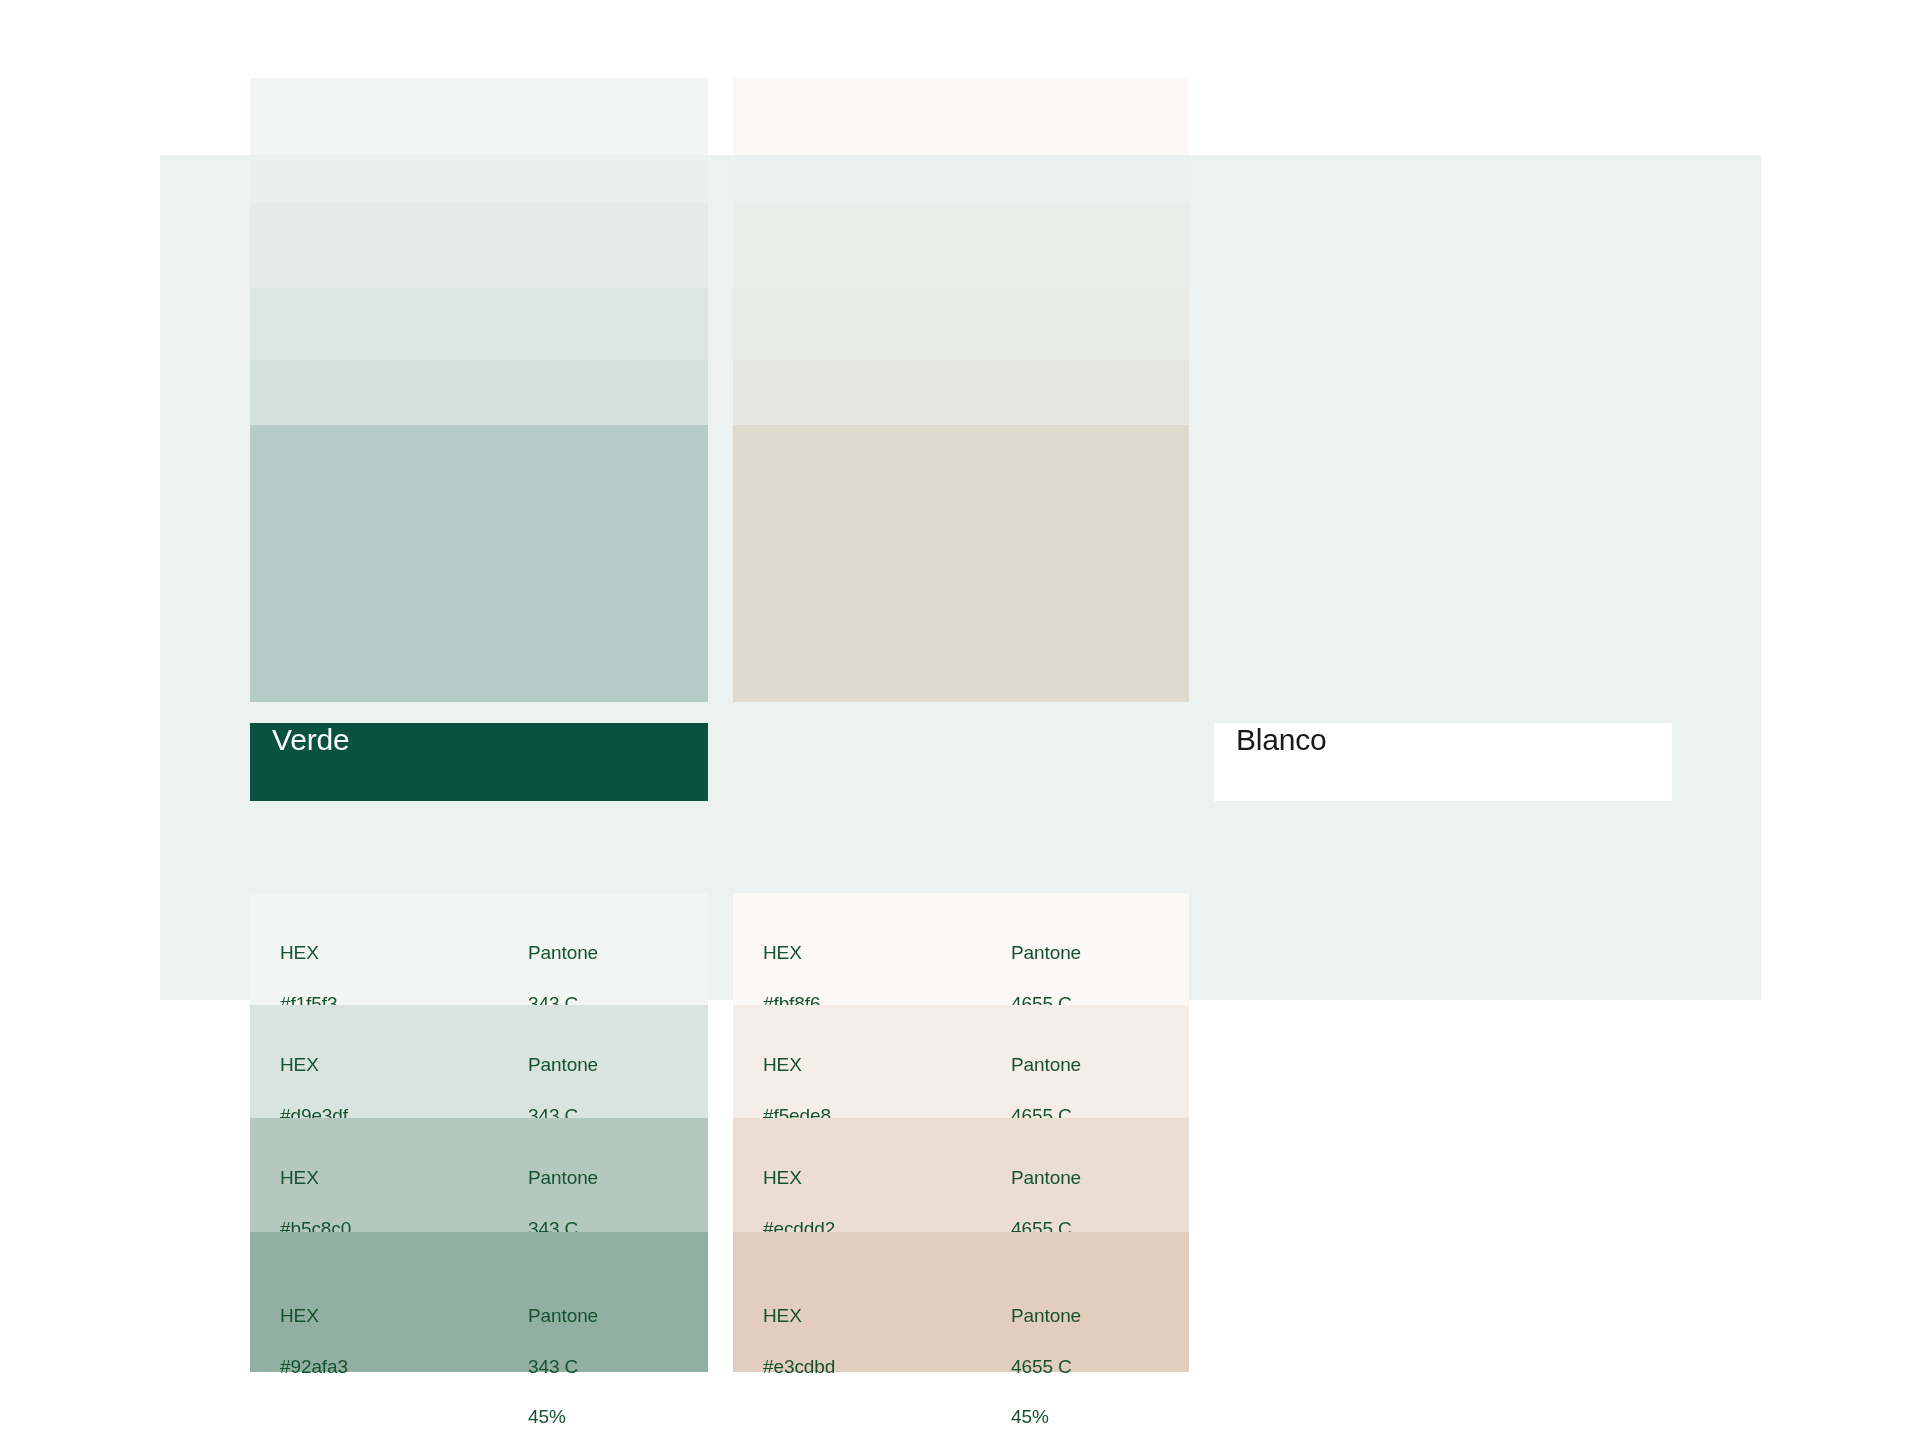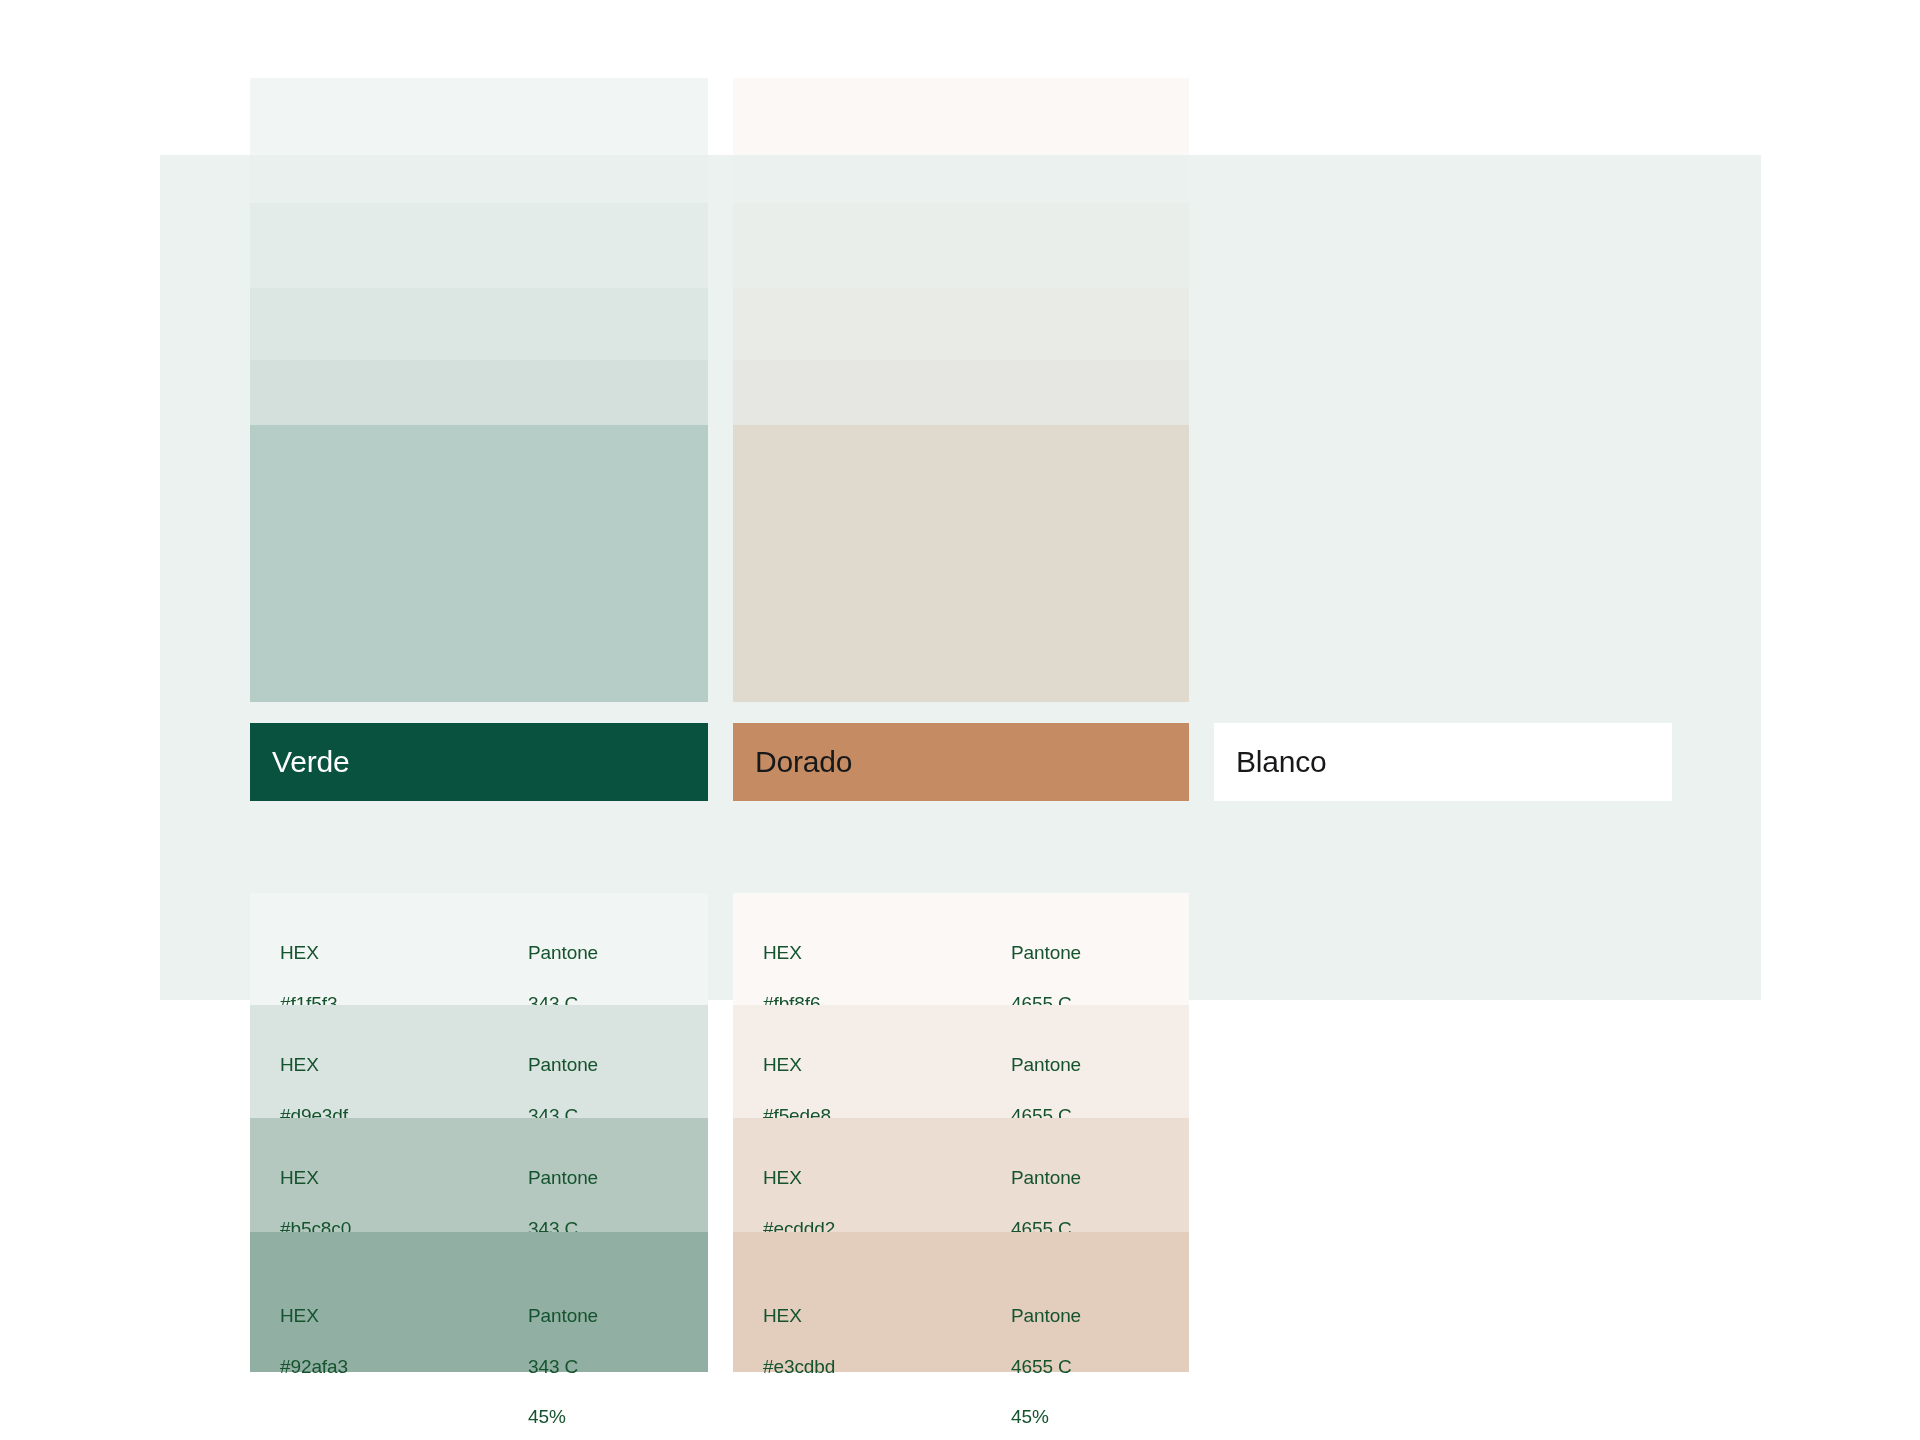--- a/index.html
+++ b/index.html
@@ -31,21 +31,21 @@
   #wash{
     position:absolute;left:160px;top:155px;
     width:1601px;height:845px;
     background:rgba(231,238,236,0.78);
     pointer-events:none;
   }
 
   
   .name-band{
     position:absolute;top:723px;height:78px;
-    display:flex;align-items:center;
+    display:flex;align-items:flex-start;
     padding-left:22px;
     box-sizing:border-box;
     font-size:30px;
     letter-spacing:-0.2px;
   }
   #name-verde{left:250px;width:458px;color:#ffffff;}
   #name-dorado{left:733px;width:456px;color:#17181a;}
   #name-blanco{left:1214px;width:458px;color:#17181a;}
 
   
@@ -99,23 +99,20 @@
 
   <div class="swatch-col" id="col-white">
     <div class="band band-white-fill" style="background-color: rgb(255, 255, 255);"></div>
   </div>
 
   <div id="wash" style="background: rgba(231, 238, 236, 0.78);"></div>
 
   <div class="name-band" id="name-verde" style="background-color: rgb(10, 82, 64); color: rgb(255, 255, 255);">
     <span>Verde</span>
   </div>
-  <div class="name-band" id="name-dorado" style="background-color: rgb(197, 140, 100); color: rgb(23, 24, 26);">
-    <span>Dorado</span>
-  </div>
   <div class="name-band" id="name-blanco" style="background-color: rgb(255, 255, 255); color: rgb(23, 24, 26);">
     <span>Blanco</span>
   </div>
 
   <div class="detail-col" id="detail-green">
 
     <div class="detail-row r-0" style="background-color: rgb(241, 245, 243);">
       <div class="dcell hex">
         <span class="lbl">HEX</span>
         <span class="lbl">#f1f5f3</span>

